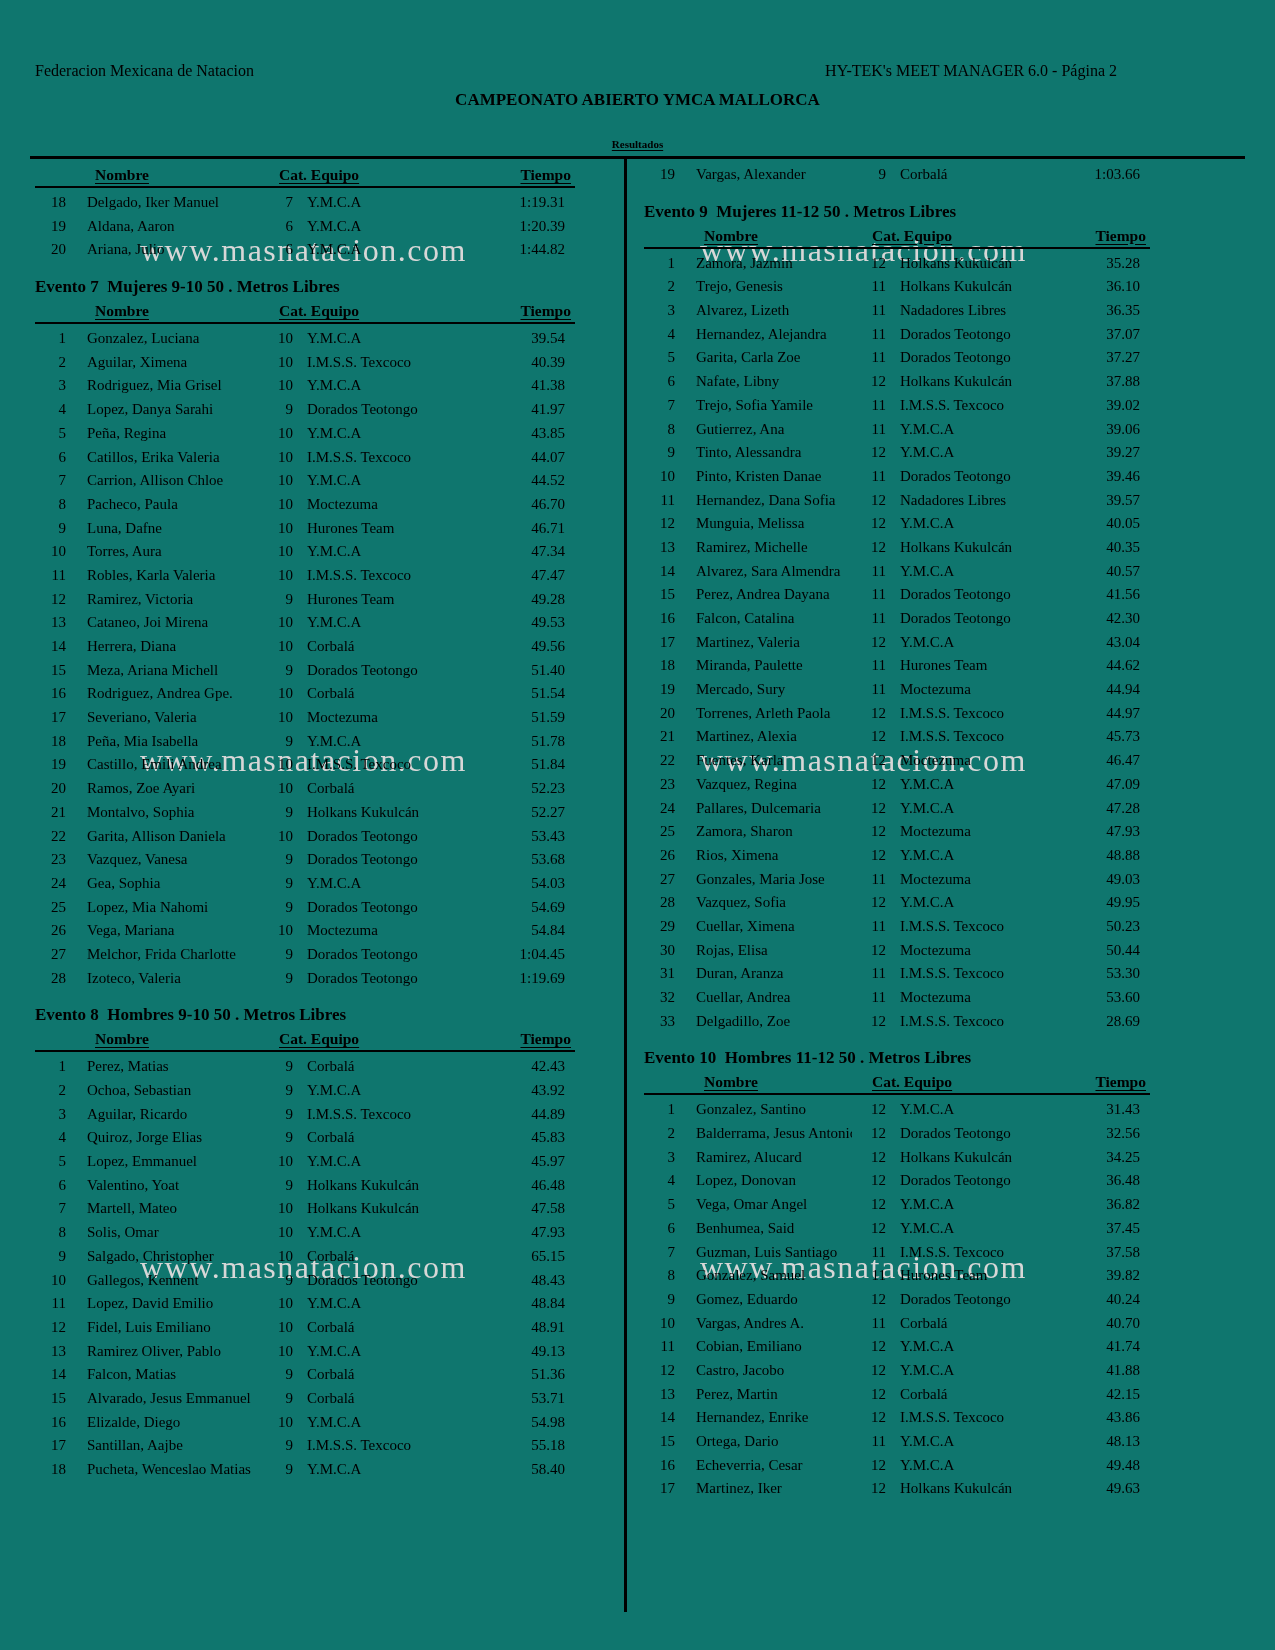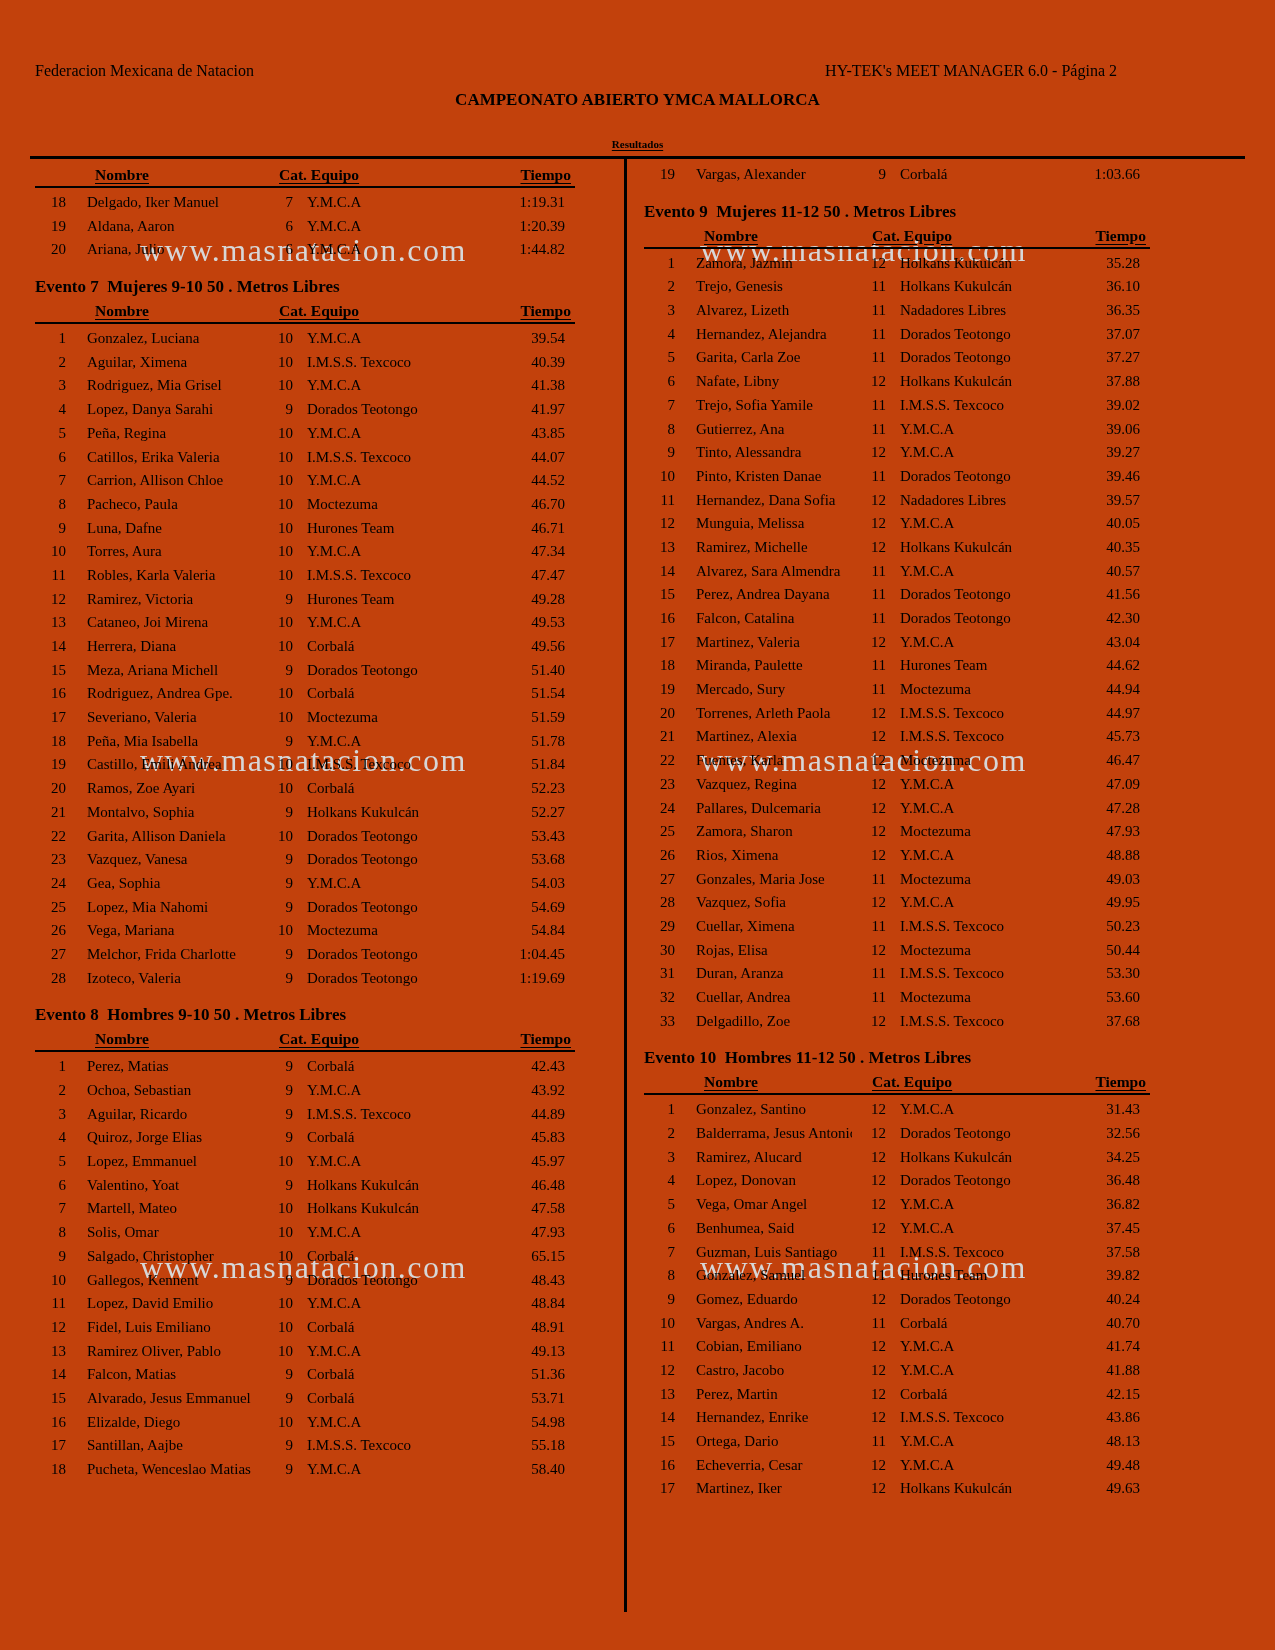--- a/index.html
+++ b/index.html
@@ -1,19 +1,19 @@
 <!DOCTYPE html>
 <html><head>
 <meta charset="utf-8">
 <style>
   html,body{margin:0;padding:0;background:#fff;}
   .page{
     position:relative;
     width:1275px;height:1650px;
-    background:#c2410c;color:#000;
+    background:#0f766e;color:#000;
     font-family:"Liberation Serif", serif;
     overflow:hidden;
   }
   
   .hdr-left{position:absolute;left:35px;top:62px;font-size:16px;}
   .hdr-right{position:absolute;right:158px;top:62px;font-size:16px;}
   .meet-title{position:absolute;left:0;top:90px;width:100%;text-align:center;font-weight:bold;font-size:17px;}
   .meet-sub{position:absolute;left:0;top:116px;width:100%;text-align:center;font-weight:bold;font-size:15.5px;}
   .results-label{position:absolute;left:0;top:138px;width:100%;text-align:center;font-weight:bold;font-size:11px;}
   .results-label span{text-decoration:underline;text-underline-offset:2px;}
@@ -689,21 +689,21 @@
           <span class="name">Cuellar, Andrea</span>
           <span class="cat">11</span>
           <span class="team">Moctezuma</span>
           <span class="time">53.60</span>
         </div>
         <div class="row">
           <span class="rank">33</span>
           <span class="name">Delgadillo, Zoe</span>
           <span class="cat">12</span>
           <span class="team">I.M.S.S. Texcoco</span>
-          <span class="time">37.68</span>
+          <span class="time">28.69</span>
         </div>
       </div>
       <div class="section">
         <div class="evt-title">Evento 10  Hombres 11-12 50 . Metros Libres</div>
         <div class="hdr-row">
           <span class="h-name"><u>Nombre</u></span>
           <span class="h-cat"><u>Cat. Equipo</u></span>
           <span class="h-time"><u>Tiempo</u></span>
         </div>
         <div class="row">

